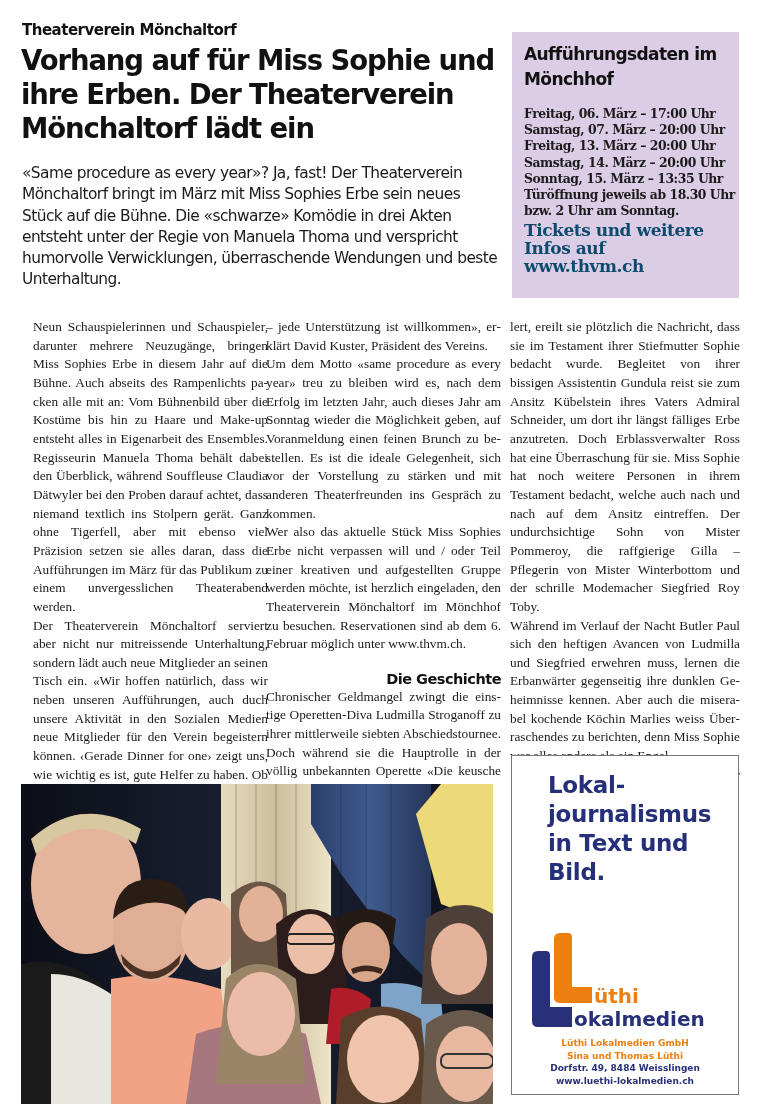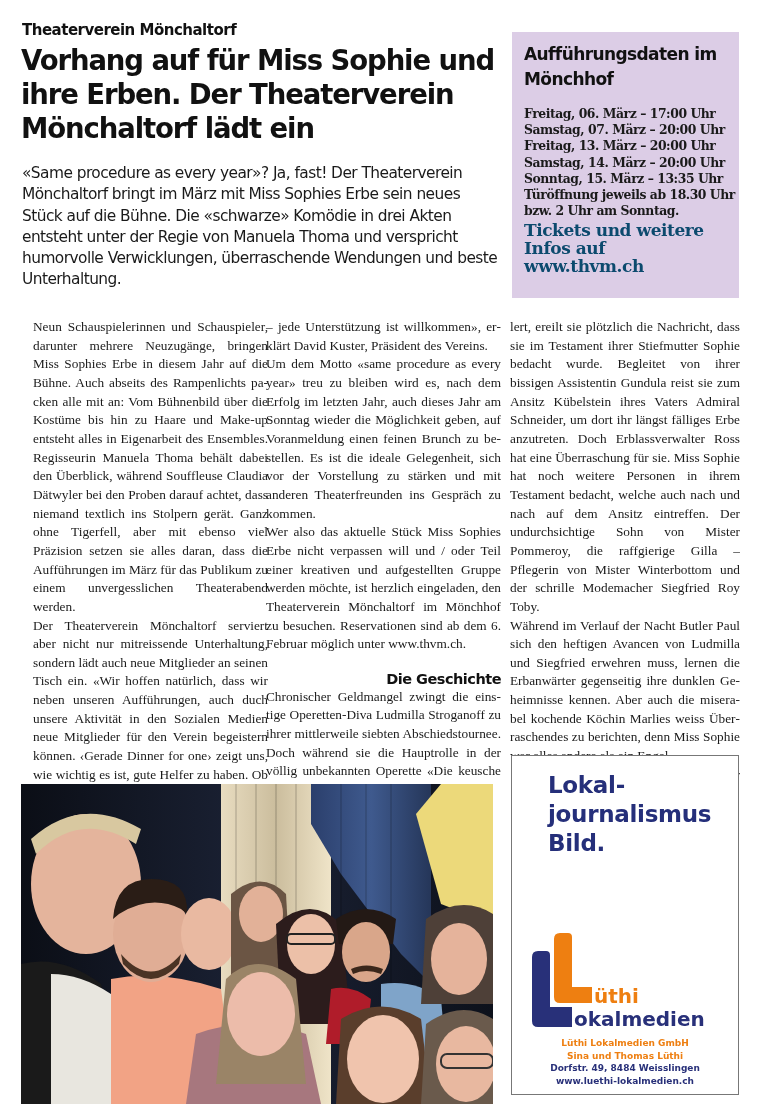--- a/index.html
+++ b/index.html
@@ -134,20 +134,21 @@
     <path d="M405,240 Q440,215 472,235 L472,320 L400,320 Z" fill="#6a5a4c"></path>
     <ellipse cx="445" cy="280" rx="30" ry="38" fill="#e8b8a0"></ellipse>
     <rect x="420" y="270" width="52" height="14" rx="6" fill="none" stroke="#333" stroke-width="2"></rect>
   </svg>
 </div>
 
 <aside class="adbox">
   <div class="ad-slogan">
     <div>Lokal-</div>
     <div>journalismus</div>
+    <div>in Text und</div>
     <div>Bild.</div>
   </div>
   <svg class="logo" viewBox="0 0 200 100" xmlns="http://www.w3.org/2000/svg">
     <path d="M0,26 Q0,20 6,20 L14,20 Q18,20 18,24 L18,76 L40,76 L40,96 L6,96 Q0,96 0,90 Z" fill="#283079"></path>
     <path d="M22,8 Q22,2 28,2 L36,2 Q40,2 40,6 L40,56 L60,56 L60,72 L28,72 Q22,72 22,66 Z" fill="#ee7f11"></path>
     <text x="62" y="72" font-family="DejaVu Sans, sans-serif" font-weight="bold" font-size="20" fill="#ee7f11">üthi</text>
     <text x="42" y="95" font-family="DejaVu Sans, sans-serif" font-weight="bold" font-size="20" fill="#283079">okalmedien</text>
   </svg>
   <div class="ad-address">
     <div class="orange">Lüthi Lokalmedien GmbH</div>

